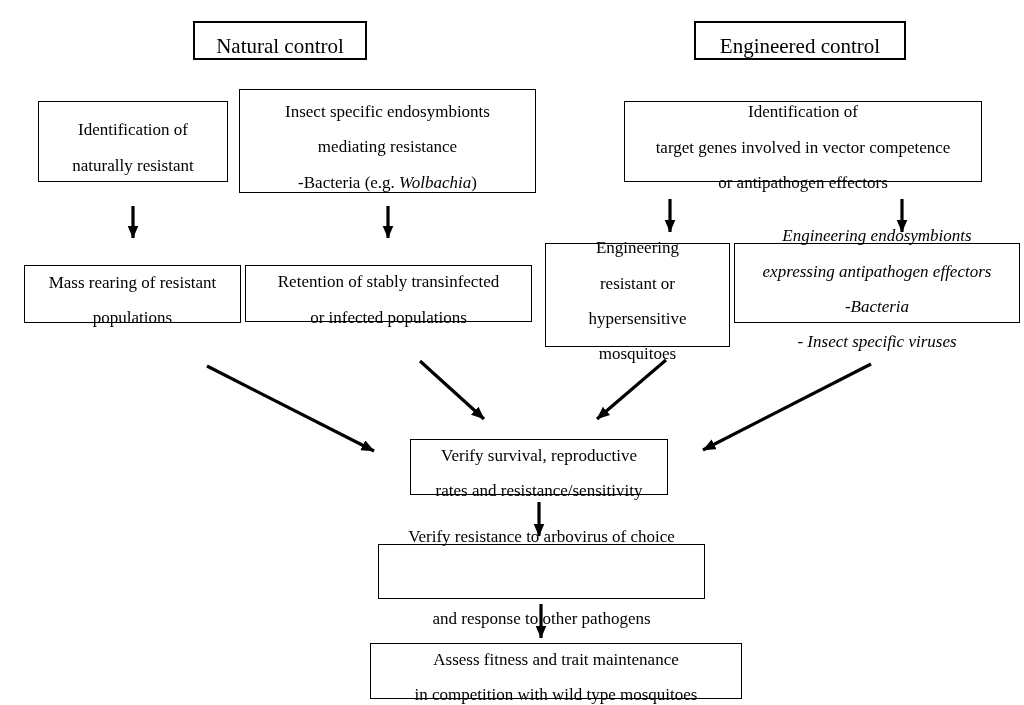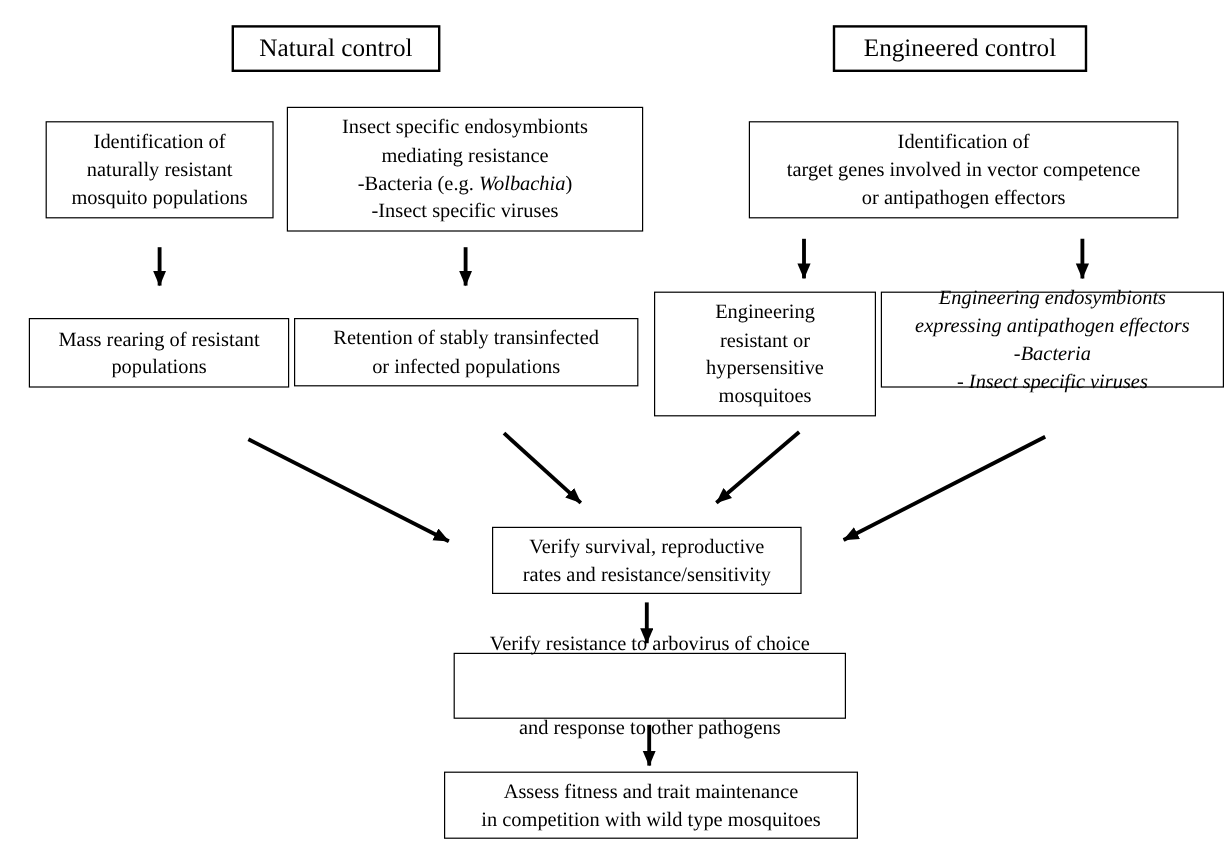--- a/index.html
+++ b/index.html
@@ -10,21 +10,21 @@
     color: #000000; overflow: hidden;
   }
   .stage { position: absolute; inset: 0; width: 1024px; height: 705px; }
   .box {
     position: absolute; background: #ffffff;
     border: 1.5px solid #000000;
     display: flex; flex-direction: column; justify-content: center; align-items: center;
     text-align: center; font-size: 17px; line-height: 1.38;
     padding: 2px 4px;
   }
-  .box .ln { display: block; white-space: nowrap; }
+  .box .ln { display: block; white-space: nowrap; margin-top: 12px; }
   .hdr { border-width: 2px; font-size: 21px; }
   .it { font-style: italic; }
   svg.arrows { position: absolute; left: 0; top: 0; width: 1024px; height: 705px; pointer-events: none; }
   svg.arrows line { stroke: #000000; stroke-width: 3.2; }
 </style>
 </head>
 <body>
 
 <div class="stage">
 
@@ -50,28 +50,26 @@
     <span class="ln">Natural control</span>
   </div>
 
   <div class="box hdr" style="left:694px; top:21px; width:212px; height:39px;align-items:center;">
     <span class="ln">Engineered control</span>
   </div>
 
   <div class="box" style="left:38px; top:101px; width:190px; height:81px;">
     <span class="ln">Identification of</span>
     <span class="ln">naturally resistant</span>
-    <span class="ln">mosquito populations</span>
   </div>
 
   <div class="box" style="left:239px; top:89px; width:297px; height:104px;text-align:right;">
     <span class="ln">Insect specific endosymbionts</span>
     <span class="ln">mediating resistance</span>
     <span class="ln"><span>-Bacteria (e.g. </span><span class="it">Wolbachia</span><span>)</span></span>
-    <span class="ln">-Insect specific viruses</span>
   </div>
 
   <div class="box" style="left:624px; top:101px; width:358px; height:81px;">
     <span class="ln">Identification of</span>
     <span class="ln">target genes involved in vector competence</span>
     <span class="ln">or antipathogen effectors</span>
   </div>
 
   <div class="box" style="left:24px; top:265px; width:217px; height:58px;">
     <span class="ln">Mass rearing of resistant</span>
@@ -100,18 +98,18 @@
   <div class="box" style="left:410px; top:439px; width:258px; height:56px;">
     <span class="ln">Verify survival, reproductive</span>
     <span class="ln">rates and resistance/sensitivity</span>
   </div>
 
   <div class="box" style="left:378px; top:544px; width:327px; height:55px;gap:46px;">
     <span class="ln">Verify resistance to arbovirus of choice</span>
     <span class="ln">and response to other pathogens</span>
   </div>
 
-  <div class="box" style="left:370px; top:643px; width:345px; height:56px;">
+  <div class="box" style="left:370px; top:643px; width:372px; height:56px;">
     <span class="ln">Assess fitness and trait maintenance</span>
     <span class="ln">in competition with wild type mosquitoes</span>
   </div>
 
 </div>
 
 </body></html>

